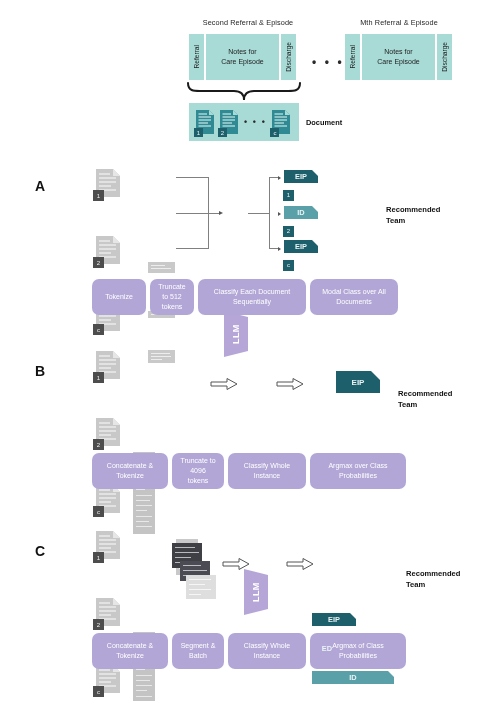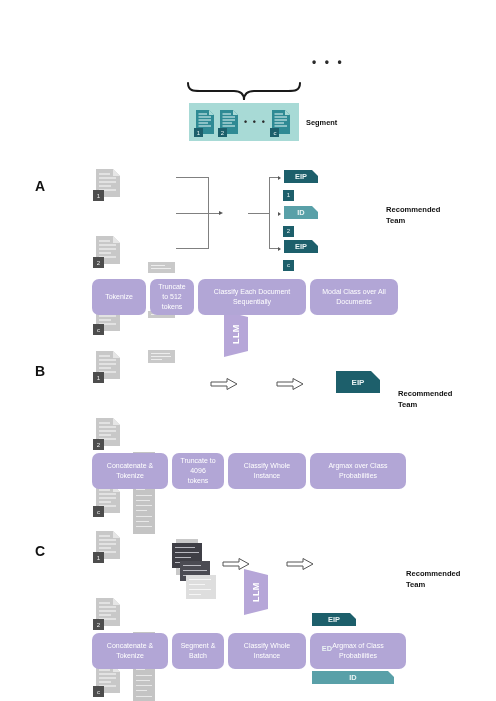--- a/index.html
+++ b/index.html
@@ -109,23 +109,53 @@
   .smalldoc .ln{position:absolute;background:#ededed;height:1.2px;}
   .chunk{position:absolute;}
   .chunk .ln{position:absolute;height:1.4px;}
 </style>
 </head>
 <body>
 
 <div class="abs" style="left:0;top:0;width:496px;height:100px;">
 
 
+  <div class="abs" style="left:188px;top:18px;width:120px;">
+    <div class="ep-title" style="margin-bottom:6px;">Second Referral &amp; Episode</div>
+    <div class="ep-group" style="width:110px;">
+      <div class="ep-cell ep-side">
+        <span class="ep-vtext">Referral</span>
+      </div>
+      <div class="ep-cell ep-mid">
+        <span class="ep-htext" style="white-space:pre-line;">Notes for
+Care Episode</span>
+      </div>
+      <div class="ep-cell ep-side">
+        <span class="ep-vtext">Discharge</span>
+      </div>
+    </div>
+  </div>
 
   <div class="abs dots" style="left:312px;top:56px;">• • •</div>
 
+  <div class="abs" style="left:340px;top:18px;width:130px;">
+    <div class="ep-title" style="margin-bottom:6px;width:118px;">Mth Referral &amp; Episode</div>
+    <div class="ep-group" style="width:110px;margin-left:4px;">
+      <div class="ep-cell ep-side">
+        <span class="ep-vtext">Referral</span>
+      </div>
+      <div class="ep-cell ep-mid">
+        <span class="ep-htext" style="white-space:pre-line;">Notes for
+Care Episode</span>
+      </div>
+      <div class="ep-cell ep-side">
+        <span class="ep-vtext">Discharge</span>
+      </div>
+    </div>
+  </div>
 
   <div class="abs brace" style="left:186px;top:82px;">
     <svg width="116" height="20" viewBox="0 0 116 20">
       <path d="M2,1 C2,9 8,9 14,9 L48,9 C55,9 58,12 58,18 C58,12 61,9 68,9 L102,9 C108,9 114,9 114,1" fill="none" stroke="#1a1a1a" stroke-width="2" stroke-linecap="round"></path>
     </svg>
   </div>
 
   <div class="abs inst-panel" style="left:189px;top:103px;width:110px;height:38px;">
     <div class="doc" style="width:20px;height:26px;">
       <svg width="20" height="26" viewBox="0 0 20 26">
@@ -164,21 +194,21 @@
           <line x1="3.5" y1="5" x2="12" y2="5"></line>
             <line x1="3.5" y1="8" x2="16" y2="8"></line>
           <line x1="3.5" y1="11" x2="16" y2="11"></line>
             <line x1="3.5" y1="14" x2="13" y2="14"></line>
           <line x1="3.5" y1="17" x2="16" y2="17"></line>
         </g>
       </svg>
       <span class="badge teal" style="left:-1px;bottom:-2px;width:9px;height:9px;">c</span>
     </div>
   </div>
-  <div class="abs inst-label" style="left:306px;top:118px;">Segment</div>
+  <div class="abs inst-label" style="left:306px;top:118px;">Document</div>
 </div>
 
 <div class="abs" style="left:0;top:160px;width:496px;height:165px;">
   <div class="abs panel-letter" style="left:35px;top:18px;">A</div>
 
   <div class="abs doc" style="left:95px;top:8px;width:26px;height:30px;">
     <svg width="26" height="30" viewBox="0 0 26 30">
       <path d="M1,1 H18 L25,8 V29 H1 Z" fill="#c8c8c8"></path>
       <path d="M18,1 L25,8 H18 Z" fill="#e6e6e6"></path>
       <g stroke="#f0f0f0" stroke-width="1.3">

